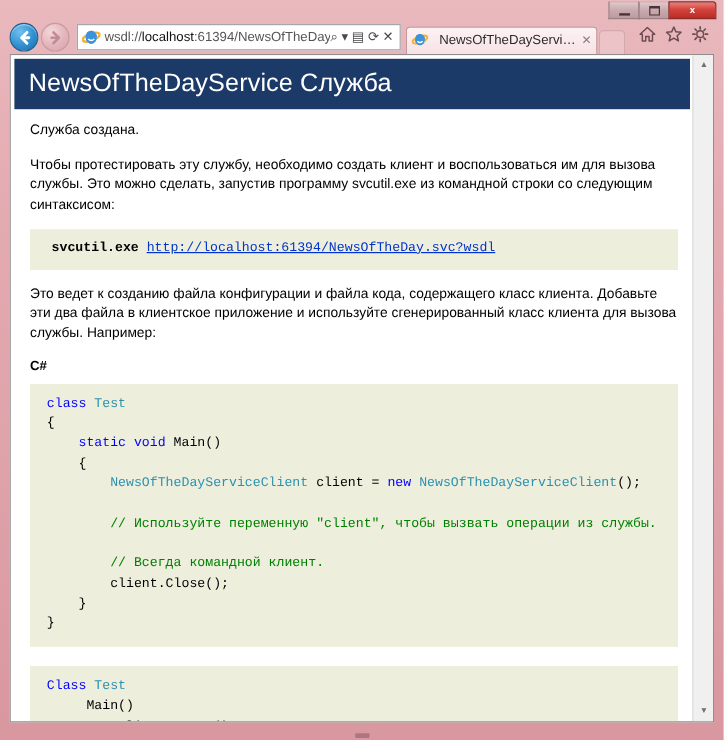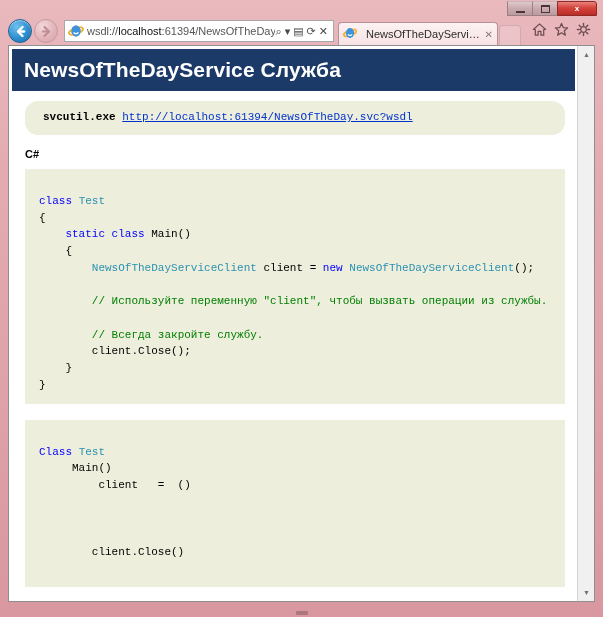--- a/index.html
+++ b/index.html
@@ -188,59 +188,58 @@
     color: #ffffff;
     height: 42px;
     display: flex;
     align-items: center;
     padding-left: 12px;
     margin: 3px 4px 0 3px;
   }
   .page-header h1 {
     margin: 0;
     font-size: 21px;
-    font-weight: bold;
+    font-weight: normal;
     letter-spacing: .1px;
   }
   .page-body {
     padding: 10px 14px 0 16px;
     font-size: 11.5px;
     color: #000000;
     line-height: 1.45;
   }
   .page-body p { margin: 0 0 11px 0; }
   .lead { margin-bottom: 12px !important; }
 
   .cmd-box {
     background: #eeeedd;
     padding: 9px 12px 9px 18px;
     margin: 0 0 12px 0;
     font-family: "Liberation Mono", monospace;
     font-size: 11px;
     color: #000000;
     white-space: nowrap;
     overflow: hidden;
-    border-radius: 13px;
   }
   .cmd-box b { font-weight: bold; }
   .cmd-box a { color: #0033cc; text-decoration: underline; }
 
   .lang-label {
     font-size: 11px;
     font-weight: bold;
     color: #000000;
     margin: 0 0 6px 0;
   }
   .code-block {
     background: #eeeedd;
     font-family: "Liberation Mono", monospace;
     font-size: 11px;
     line-height: 1.52;
     color: #000000;
-    padding: 24px 10px 10px 14px;
+    padding: 9px 10px 10px 14px;
     margin: 0 0 16px 0;
     white-space: pre;
     overflow: hidden;
   }
   .kw  { color: #0000ff; }
   .typ { color: #2b91af; }
   .cmt { color: #008000; }
 
   
   .vscroll {
@@ -371,36 +370,39 @@
   <div class="viewport">
 
     <div class="page">
 
       <div class="page-header">
         <h1>NewsOfTheDayService Служба</h1>
       </div>
 
       <div class="page-body">
 
-
+        <p class="lead">Служба создана.</p>
+
+        <p>Чтобы протестировать эту службу, необходимо создать клиент и воспользоваться им для вызова службы. Это можно сделать, запустив программу svcutil.exe из командной строки со следующим синтаксисом:</p>
 
         <div class="cmd-box"><b>svcutil.exe</b> <a href="#">http://localhost:61394/NewsOfTheDay.svc?wsdl</a></div>
 
+        <p>Это ведет к созданию файла конфигурации и файла кода, содержащего класс клиента. Добавьте эти два файла в клиентское приложение и используйте сгенерированный класс клиента для вызова службы. Например:</p>
 
         <div class="lang-label">C#</div>
 
         <div class="code-block"><span class="kw">class</span> <span class="typ">Test</span>
 {
-    <span class="kw">static class</span> Main()
+    <span class="kw">static void</span> Main()
     {
         <span class="typ">NewsOfTheDayServiceClient</span> client = <span class="kw">new</span> <span class="typ">NewsOfTheDayServiceClient</span>();
 
         <span class="cmt">// Используйте переменную "client", чтобы вызвать операции из службы.</span>
 
-        <span class="cmt">// Всегда закройте службу.</span>
+        <span class="cmt">// Всегда командной клиент.</span>
         client.Close();
     }
 }</div>
 
 
         <div class="code-block"><span class="kw">Class</span> <span class="typ">Test</span>
      Main()
          client   =  ()
         
 

